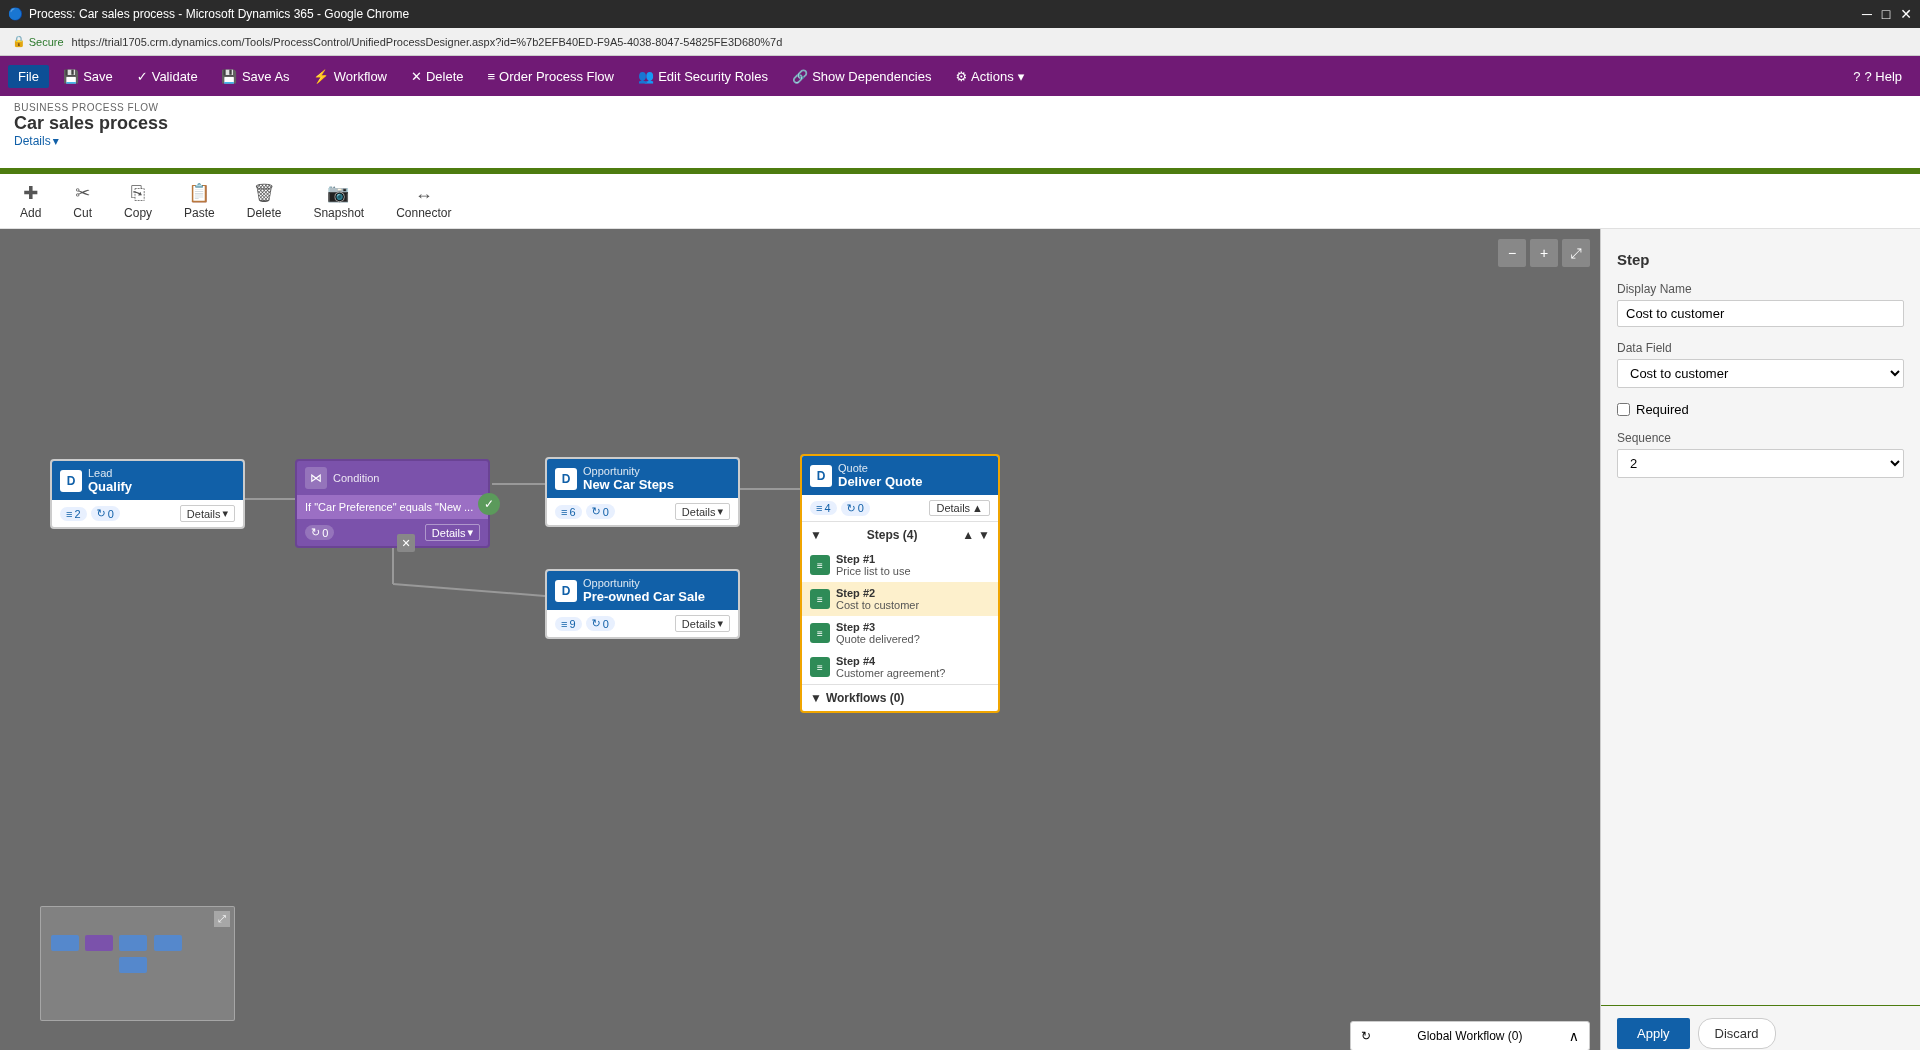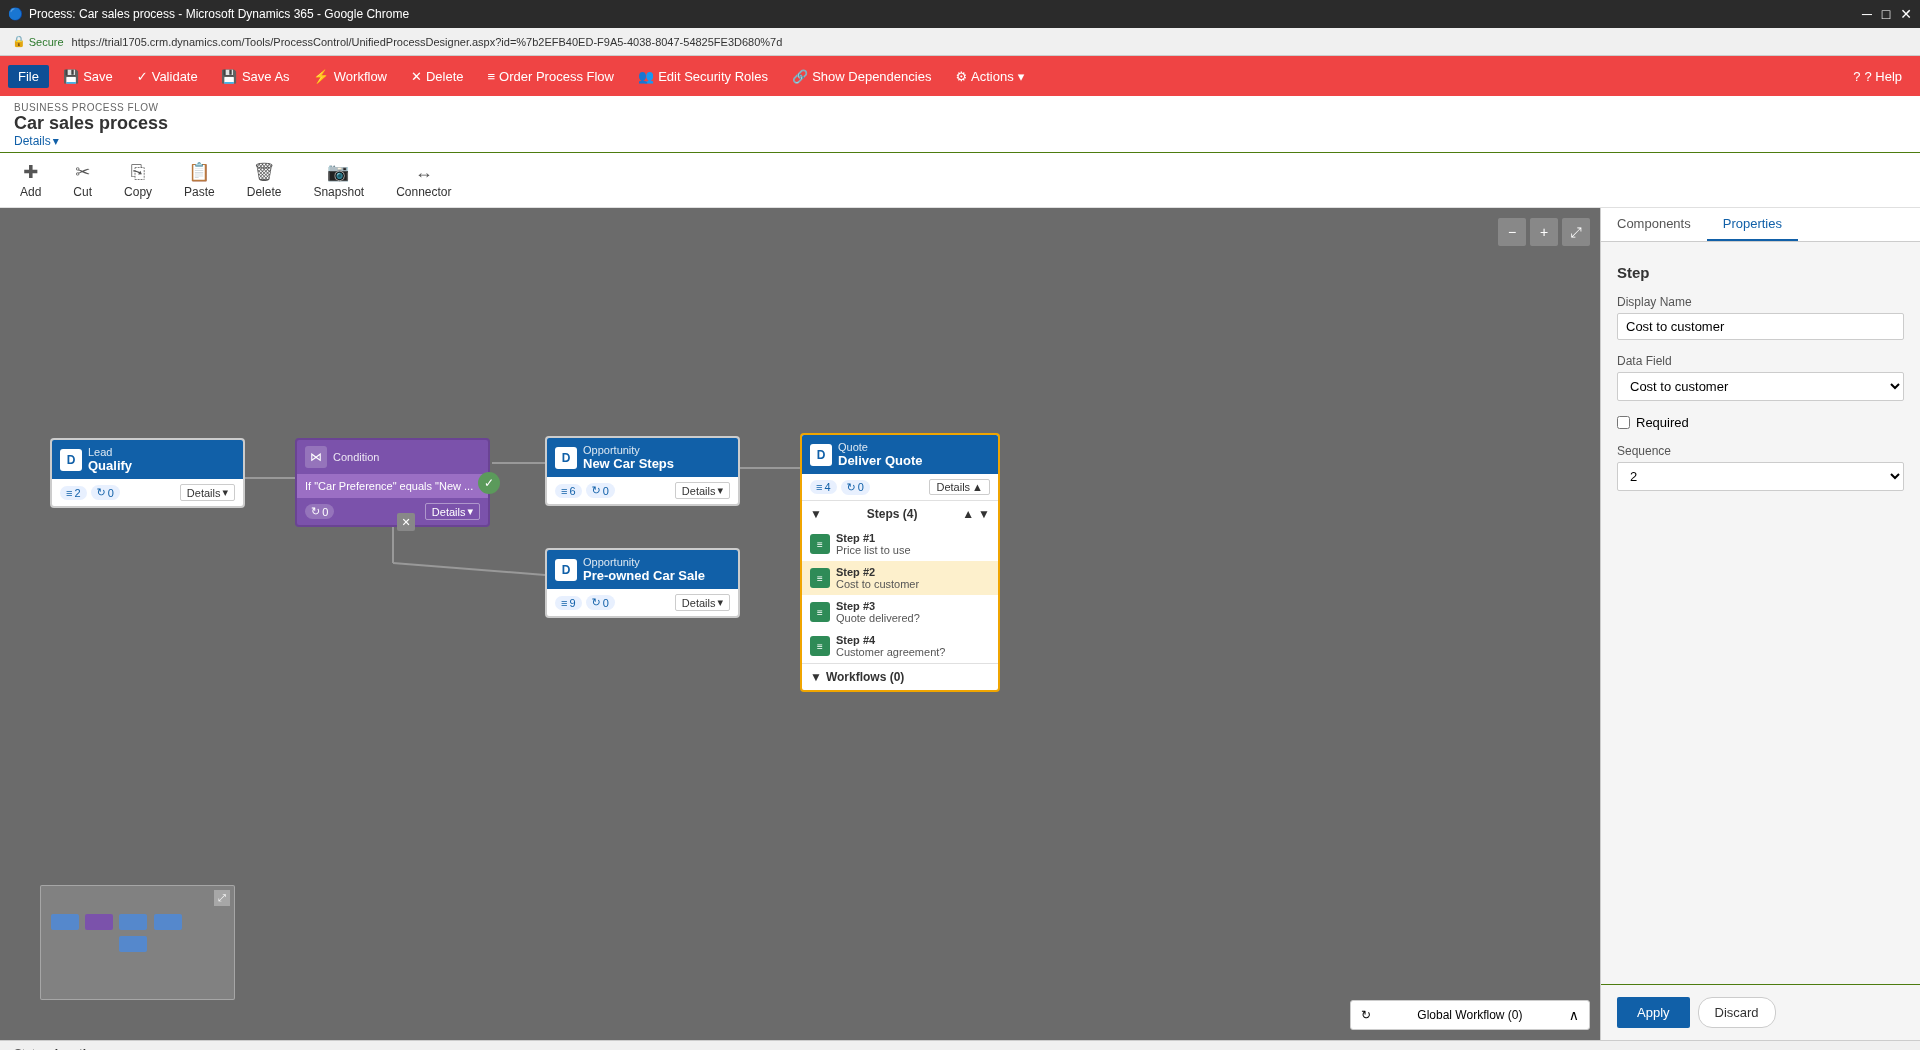--- a/index.html
+++ b/index.html
@@ -26,21 +26,21 @@
       padding: 0 12px;
       font-size: 12px;
       color: #333;
       gap: 8px;
       border-bottom: 1px solid #ccc;
     }
     .secure-badge { color: #2d7a2d; font-size: 11px; display: flex; align-items: center; gap: 3px; }
 
     
     .app-toolbar {
-      background: #ef4444;
+      background: #701a75;
       height: 40px;
       display: flex;
       align-items: center;
       padding: 0 8px;
       gap: 4px;
     }
     .toolbar-btn {
       color: #fff;
       background: transparent;
       border: none;
@@ -51,22 +51,22 @@
       align-items: center;
       gap: 4px;
       border-radius: 2px;
       white-space: nowrap;
     }
     .toolbar-btn.file-btn { background: #0d4f96; }
     .help-btn { margin-left: auto; }
 
     
     .page-header {
-      padding: 6px 14px 4px;
-      border-bottom: 1px solid #4d7c0f;
+      padding: 6px 14px 20px;
+      border-bottom: 6px solid #4d7c0f;
     }
     .bpf-label { font-size: 10px; color: #666; text-transform: uppercase; letter-spacing: 0.5px; }
     .page-title { font-size: 18px; font-weight: 600; color: #333; }
     .details-link { font-size: 12px; color: #1160a8; cursor: pointer; text-decoration: none; display: flex; align-items: center; gap: 2px; }
 
     
     .design-toolbar {
       padding: 6px 14px;
       display: flex;
       align-items: center;
@@ -753,24 +753,20 @@
 
     <div class="global-workflow-bar">
       <span>↻</span>
       <span>Global Workflow (0)</span>
       <button style="background:none;border:none;cursor:pointer;font-size:14px;">∧</button>
     </div>
 
   </div>
 
   <div class="right-panel">
-    <div class="panel-tabs">
-      <div class="panel-tab">Components</div>
-      <div class="panel-tab active">Properties</div>
-    </div>
 
     <div class="panel-content">
       <div class="panel-section-title">Step</div>
 
       <div class="field-group">
         <div class="field-label">Display Name</div>
         <input class="field-input" type="text" value="Cost to customer" style="">
       </div>
 
       <div class="field-group">

